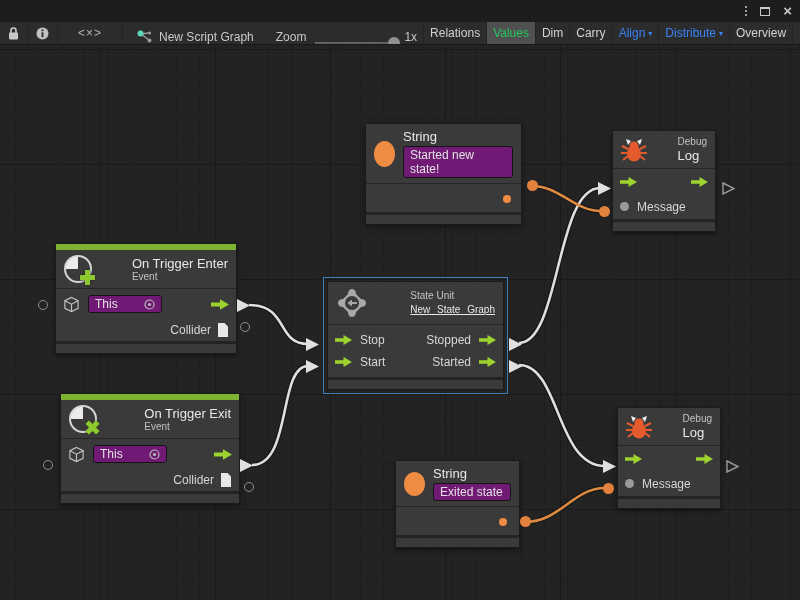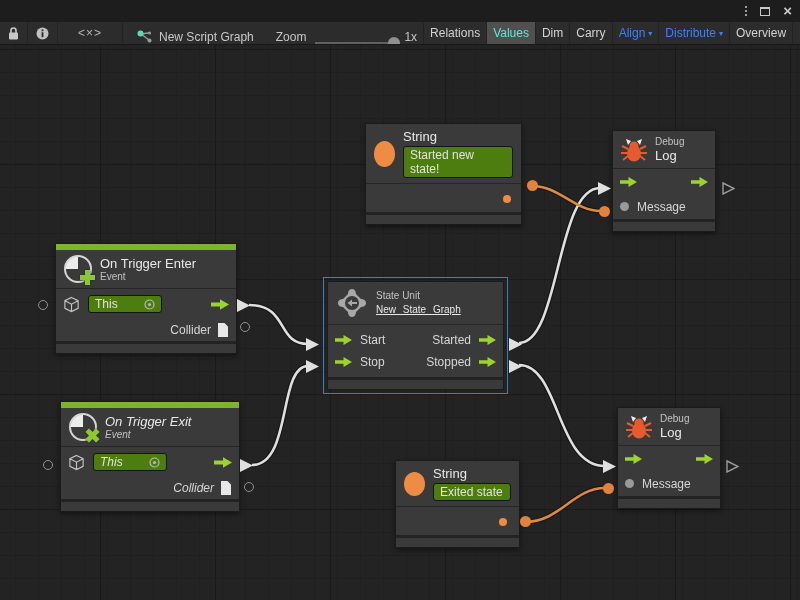--- a/index.html
+++ b/index.html
@@ -23,45 +23,45 @@
     overflow:hidden; white-space:nowrap; }
   .tbtn { flex:0 0 auto; display:flex; align-items:center; justify-content:center; padding:0 8px;
     border-right:1px solid #242424; }
   .tbtn.wide { padding:0 20px; letter-spacing:1px; color:#b4b4b4; }
   .graph-label { flex:0 0 auto; display:flex; align-items:flex-end; gap:6px; padding:0 16px 0 14px; color:#c9c9c9; }
   .zoom-area { flex:0 0 auto; display:flex; align-items:flex-end; gap:9px; padding:0 6px; }
   .slider-track { width:80px; height:2px; background:#606060; position:relative; }
   .slider-handle { position:absolute; right:-5px; top:-5px; width:12px; height:12px; border-radius:50%; background:#909090; }
   .rgroup { margin-left:auto; display:flex; align-items:stretch; }
   .vbtn { flex:0 0 auto; display:flex; align-items:center; gap:3px; padding:0 6px; border-left:1px solid #232323; color:#d2d2d2; }
-  .vbtn.active { background:#505050; color:#5eead4; }
+  .vbtn.active { background:#505050; color:#22c55e; }
   .vbtn.disabled { color:#3b82f6; }
   .drop-arrow { font-size:8px; color:inherit; margin-top:1px; }
 
   
   .canvas { position:absolute; left:0; top:45px; width:800px; height:555px; background-color:#232323;
     background-image:
       linear-gradient(#1a1a1a 1px, transparent 1px),
       linear-gradient(90deg,#1a1a1a 1px, transparent 1px),
       linear-gradient(#1f1f1f 1px, transparent 1px),
       linear-gradient(90deg,#1f1f1f 1px, transparent 1px);
     background-size:115px 115px,115px 115px,23px 23px,23px 23px;
     background-position:0 4px,100px 0,0 4px,15px 0; }
   .wires { position:absolute; left:0; top:0; width:800px; height:555px; pointer-events:none; }
 
   
   .node { position:absolute; background:#3a3a3a; border:1px solid #1b1b1b; box-shadow:0 2px 5px rgba(0,0,0,.45); }
   .colorbar { height:6px; }
-  .nheader { display:flex; align-items:center; gap:8px; padding:5px 8px; border-bottom:1px solid #262626; }
+  .nheader { display:flex; align-items:center; gap:8px; padding:5px 8px; border-bottom:1px solid #262626;justify-content:space-between; }
   .nbody { position:relative; border-bottom:3px solid #232323; }
   .nfooter { height:9px; background:#3a3a3a; }
   .kicker { font-size:10px; color:#c2c2c2; line-height:12px; }
   .ntitle { font-size:13px; color:#e8e8e8; line-height:15px; }
   .ntitle.big { font-size:10px; word-spacing:4px;text-decoration:underline; }
-  .field { background:#4d7c0f; border:1px solid #141414; border-radius:3px; color:#e2e2e2;
+  .field { background:#701a75; border:1px solid #141414; border-radius:3px; color:#e2e2e2;
     font-size:12px; padding:1px 6px; margin-top:2px; display:flex; align-items:center; }
   .row { display:flex; align-items:center; gap:8px; padding:0 7px; font-size:12px; color:#d6d6d6; }
   .spacer { flex:1; }
   .orange-ball { border-radius:50%; background:#ef8c44; }
   .ball26 { width:26px; height:26px; }
   .ball24 { width:24px; height:24px; }
 
   
   .event-icon { position:relative; width:28px; height:28px; border-radius:50%;
     background:conic-gradient(#3a3a3a 0deg 270deg, #ececec 270deg 360deg);
@@ -287,44 +287,44 @@
         <div>
           <div class="kicker">State Unit</div>
           <div class="ntitle big">New State Graph</div>
         </div>
       </div>
       <div class="nbody" style="padding:4px 0;">
         <div class="row" style="height:22px;">
           <svg width="17" height="10" viewBox="0 0 17 10">
               <path d="M0 3.2 h8.5 V0 L17 5 L8.5 10 V6.8 H0 Z" fill="#9cd32e"></path>
             </svg>
+          <span>Stop</span>
+          <span class="spacer"></span>
+          <span>Stopped</span>
+          <svg width="17" height="10" viewBox="0 0 17 10">
+              <path d="M0 3.2 h8.5 V0 L17 5 L8.5 10 V6.8 H0 Z" fill="#9cd32e"></path>
+            </svg>
+        </div>
+        <div class="row" style="height:22px;">
+          <svg width="17" height="10" viewBox="0 0 17 10">
+              <path d="M0 3.2 h8.5 V0 L17 5 L8.5 10 V6.8 H0 Z" fill="#9cd32e"></path>
+            </svg>
           <span>Start</span>
           <span class="spacer"></span>
           <span>Started</span>
           <svg width="17" height="10" viewBox="0 0 17 10">
               <path d="M0 3.2 h8.5 V0 L17 5 L8.5 10 V6.8 H0 Z" fill="#9cd32e"></path>
             </svg>
         </div>
-        <div class="row" style="height:22px;">
-          <svg width="17" height="10" viewBox="0 0 17 10">
-              <path d="M0 3.2 h8.5 V0 L17 5 L8.5 10 V6.8 H0 Z" fill="#9cd32e"></path>
-            </svg>
-          <span>Stop</span>
-          <span class="spacer"></span>
-          <span>Stopped</span>
-          <svg width="17" height="10" viewBox="0 0 17 10">
-              <path d="M0 3.2 h8.5 V0 L17 5 L8.5 10 V6.8 H0 Z" fill="#9cd32e"></path>
-            </svg>
-        </div>
       </div>
       <div class="nfooter"></div>
     </div>
   </div>
 
-  <div class="node" style="left:60px; top:356px; width:180px;font-style:italic;">
+  <div class="node" style="left:60px; top:348px; width:180px;">
     <div class="colorbar" style="background:#7cb331;"></div>
     <div class="nheader">
       <div class="event-icon">
         <span class="mark x">
             <i class="v"></i>
             <i class="h"></i>
           </span>
       </div>
       <div>
         <div class="ntitle">On Trigger Exit</div>

